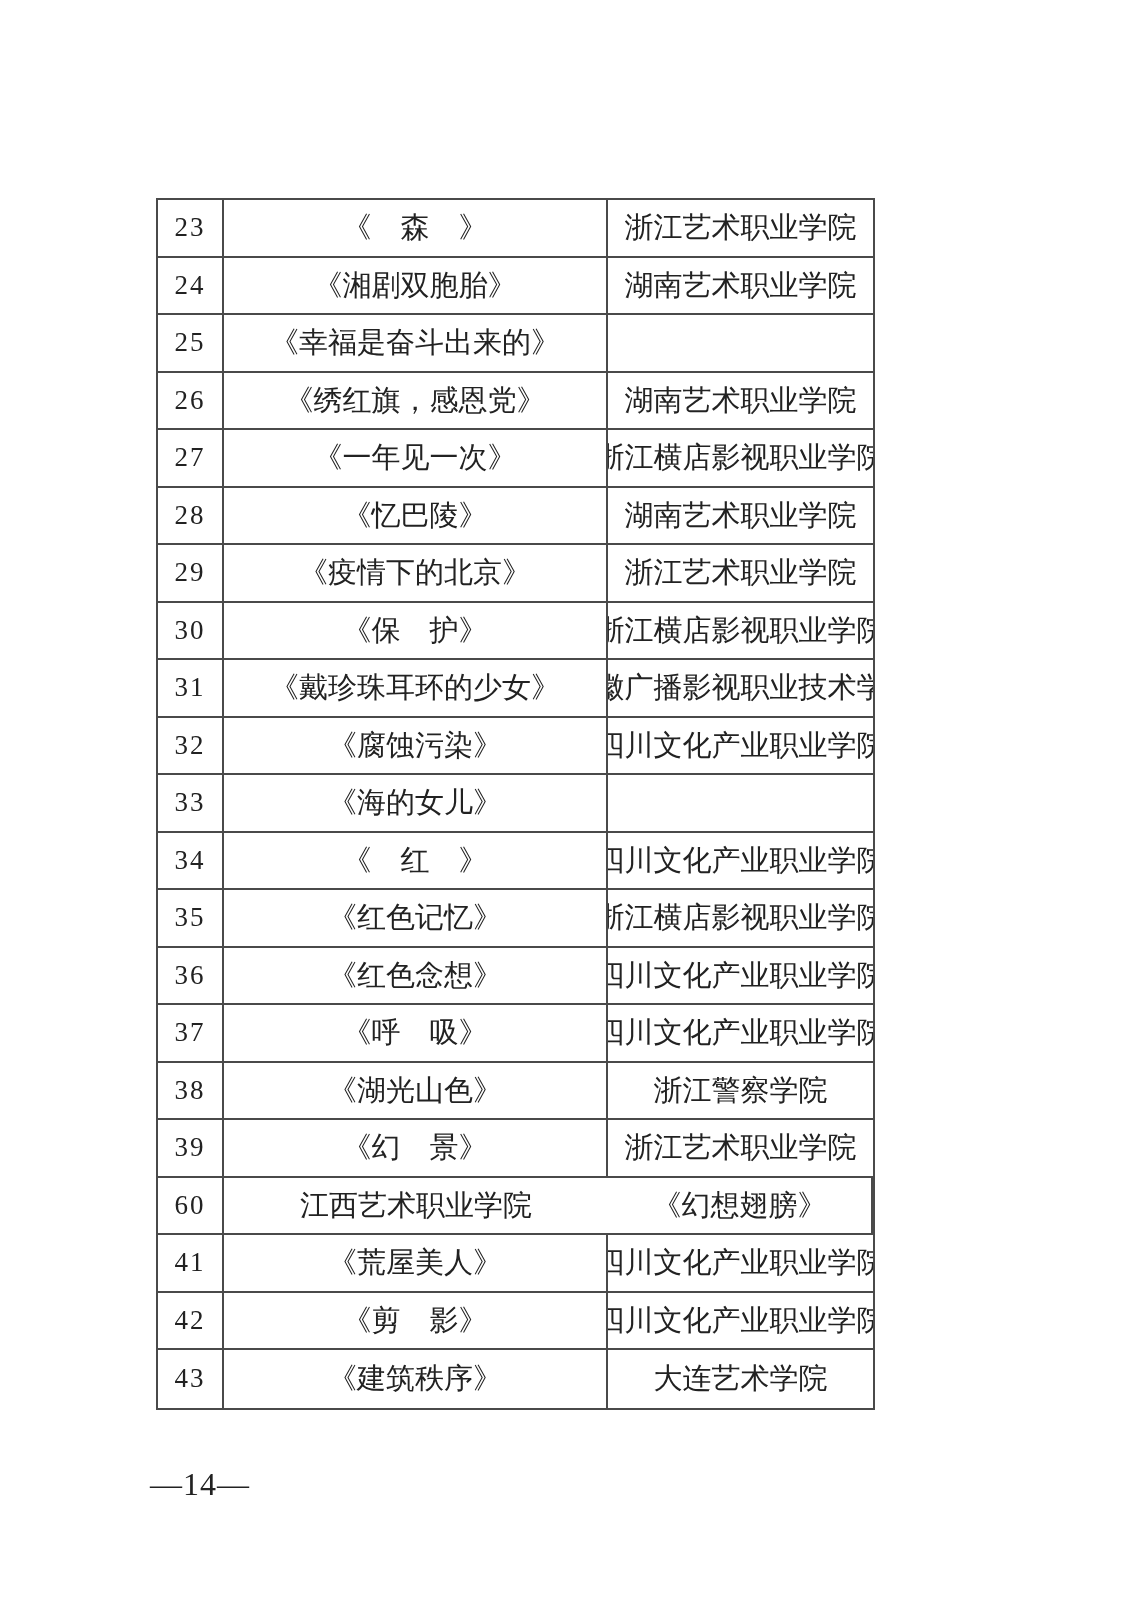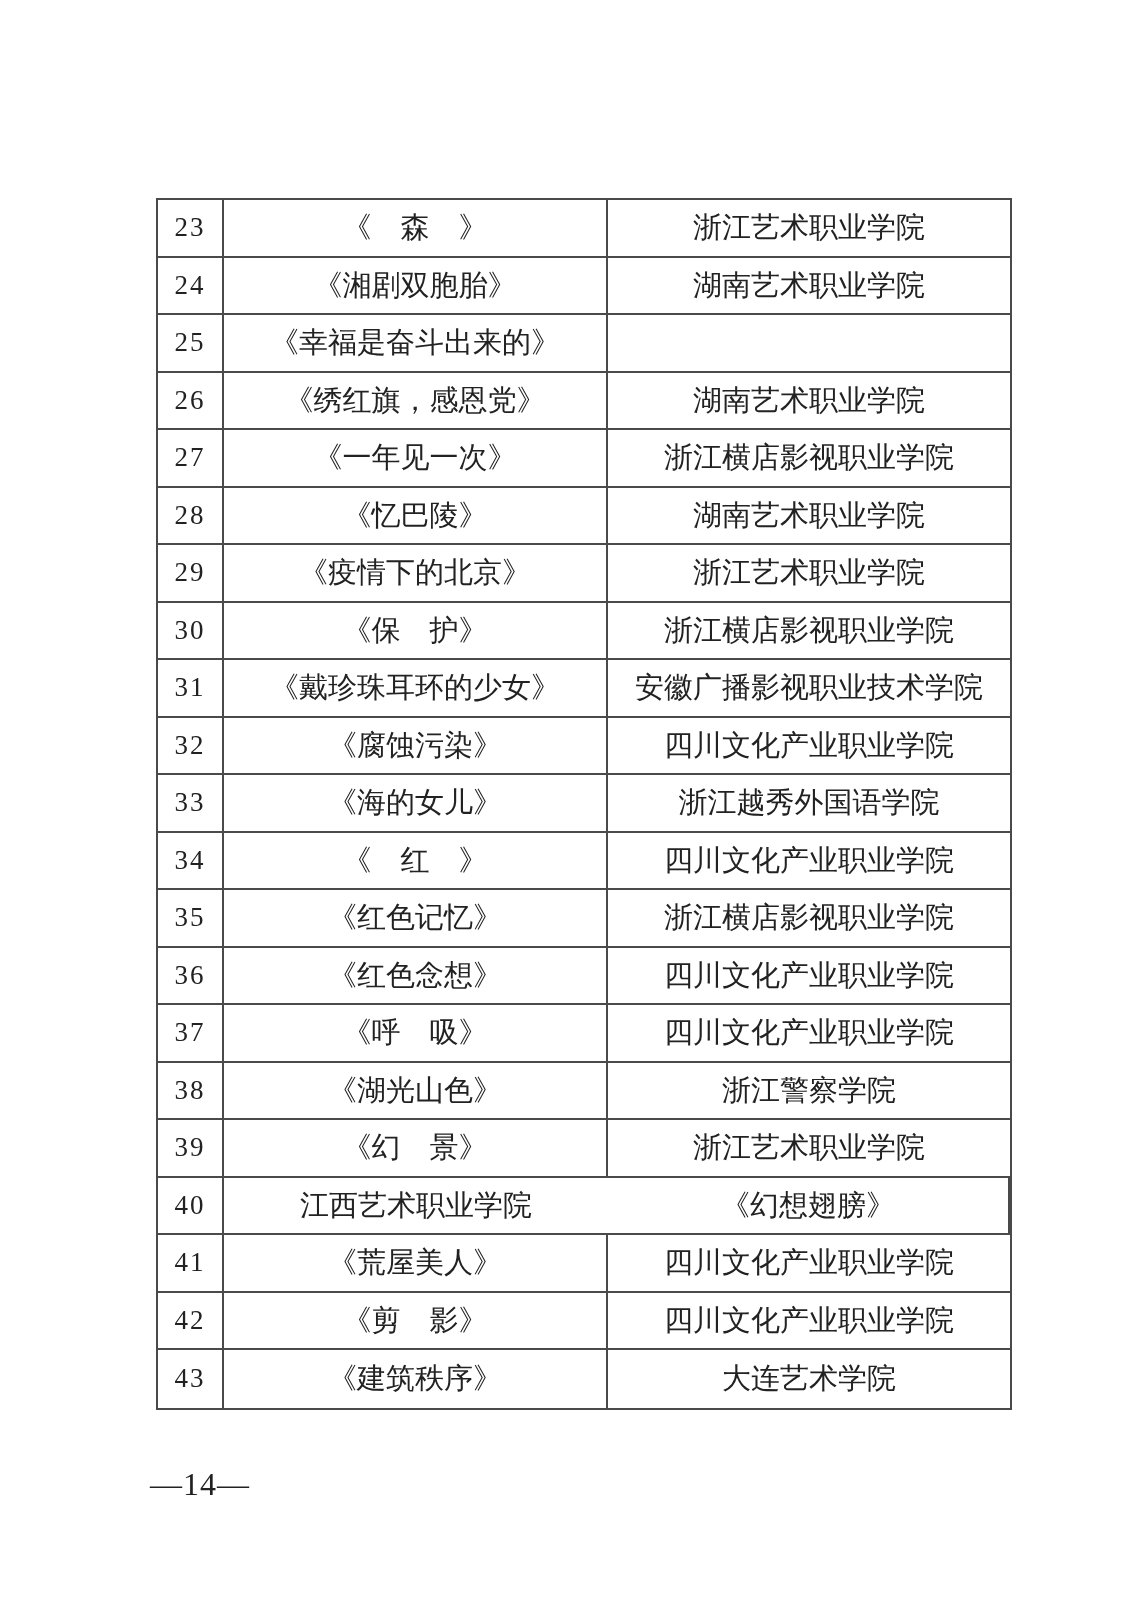--- a/index.html
+++ b/index.html
@@ -15,21 +15,21 @@
     height: 1600px;
     background: var(--page-bg);
     overflow: hidden;
     font-family: "Liberation Serif", "DejaVu Serif", serif;
     color: var(--text-color);
   }
   .doc-table {
     position: absolute;
     left: 156px;
     top: 198px;
-    width: 856px;
+    width: 719px;
     border: 2px solid var(--border-color);
   }
   .row {
     display: grid;
     grid-template-columns: 66px 384px 1fr;
     height: 57.5px;
     border-bottom: 2px solid var(--border-color);
   }
   .row:last-child { border-bottom: none; }
   .cell {
@@ -119,21 +119,20 @@
 
   <div class="row">
     <div class="cell num">32</div>
     <div class="cell title">《腐蚀污染》</div>
     <div class="cell inst">四川文化产业职业学院</div>
   </div>
 
   <div class="row">
     <div class="cell num">33</div>
     <div class="cell title">《海的女儿》</div>
-    <div class="cell inst">浙江越秀外国语学院</div>
   </div>
 
   <div class="row">
     <div class="cell num">34</div>
     <div class="cell title">《　红　》</div>
     <div class="cell inst">四川文化产业职业学院</div>
   </div>
 
   <div class="row">
     <div class="cell num">35</div>
@@ -159,21 +158,21 @@
     <div class="cell inst">浙江警察学院</div>
   </div>
 
   <div class="row">
     <div class="cell num">39</div>
     <div class="cell title">《幻　景》</div>
     <div class="cell inst">浙江艺术职业学院</div>
   </div>
 
   <div class="row">
-    <div class="cell num">40</div>
+    <div class="cell num">60</div>
     <div class="cell inst">江西艺术职业学院</div>
     <div class="cell title">《幻想翅膀》</div>
   </div>
 
   <div class="row">
     <div class="cell num">41</div>
     <div class="cell title">《荒屋美人》</div>
     <div class="cell inst">四川文化产业职业学院</div>
   </div>
 

